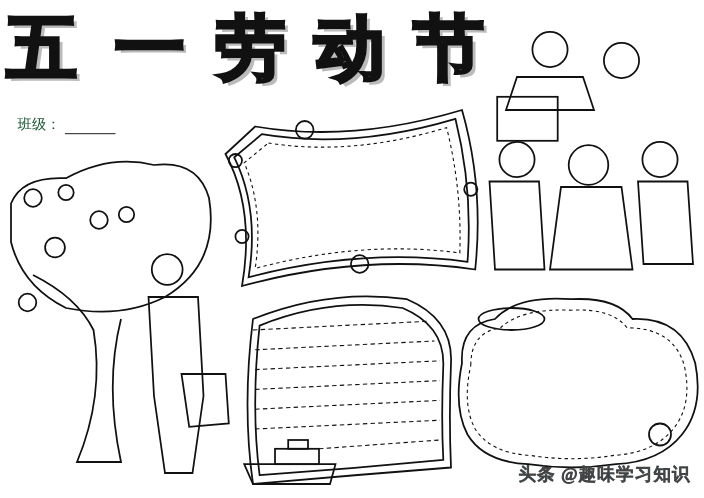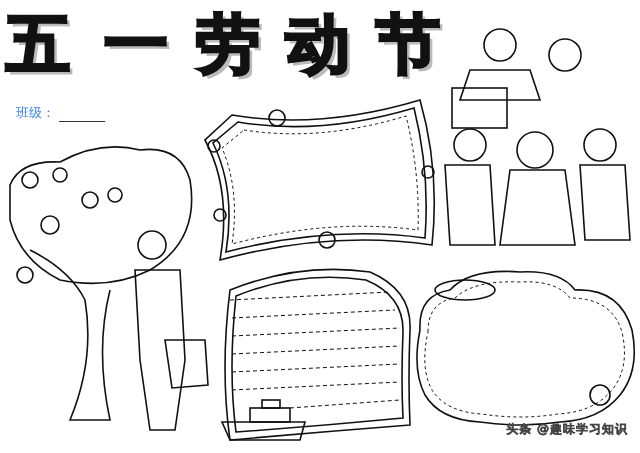--- a/index.html
+++ b/index.html
@@ -1,24 +1,24 @@
 <!DOCTYPE html>
 <html><head>
 <meta charset="utf-8">
 <style>
   html,body{margin:0;padding:0;background:#fff;}
   body{width:640px;height:453px;position:relative;overflow:hidden;font-family:"DejaVu Sans",sans-serif;}
   .abs{position:absolute;}
   .title{left:6px;top:4px;width:450px;height:80px;}
   .title-char{position:absolute;top:0;font-size:64px;line-height:80px;font-weight:bold;color:#fff;
     -webkit-text-stroke:3px #111;font-family:"DejaVu Sans",sans-serif;text-shadow:4px 4px 0 #bbb;}
-  .fields{left:16px;top:104px;font-size:13px;color:#3b82f6;display:flex;gap:14px;align-items:center;}
+  .fields{left:16px;top:104px;font-size:13px;color:#14532d;display:flex;gap:14px;align-items:center;}
   .field{display:flex;align-items:flex-end;}
   .blank{display:inline-block;width:46px;border-bottom:1px solid #333;height:12px;margin-left:4px;}
-  .watermark{right:12px;top:421px;font-size:12px;color:#8b5cf6;-webkit-text-stroke:1px #444;letter-spacing:1px;}
+  .watermark{right:12px;top:421px;font-size:16px;color:#0c4a6e;-webkit-text-stroke:1px #444;letter-spacing:1px;font-family:Liberation Serif, serif;}
   svg{position:absolute;left:0;top:0;}
 </style>
 </head>
 <body>
 
 <div class="abs title">
   <span class="title-char" style="left:0px">五</span>
   <span class="title-char" style="left:98px">一</span>
   <span class="title-char" style="left:190px">劳</span>
   <span class="title-char" style="left:280px">动</span>

